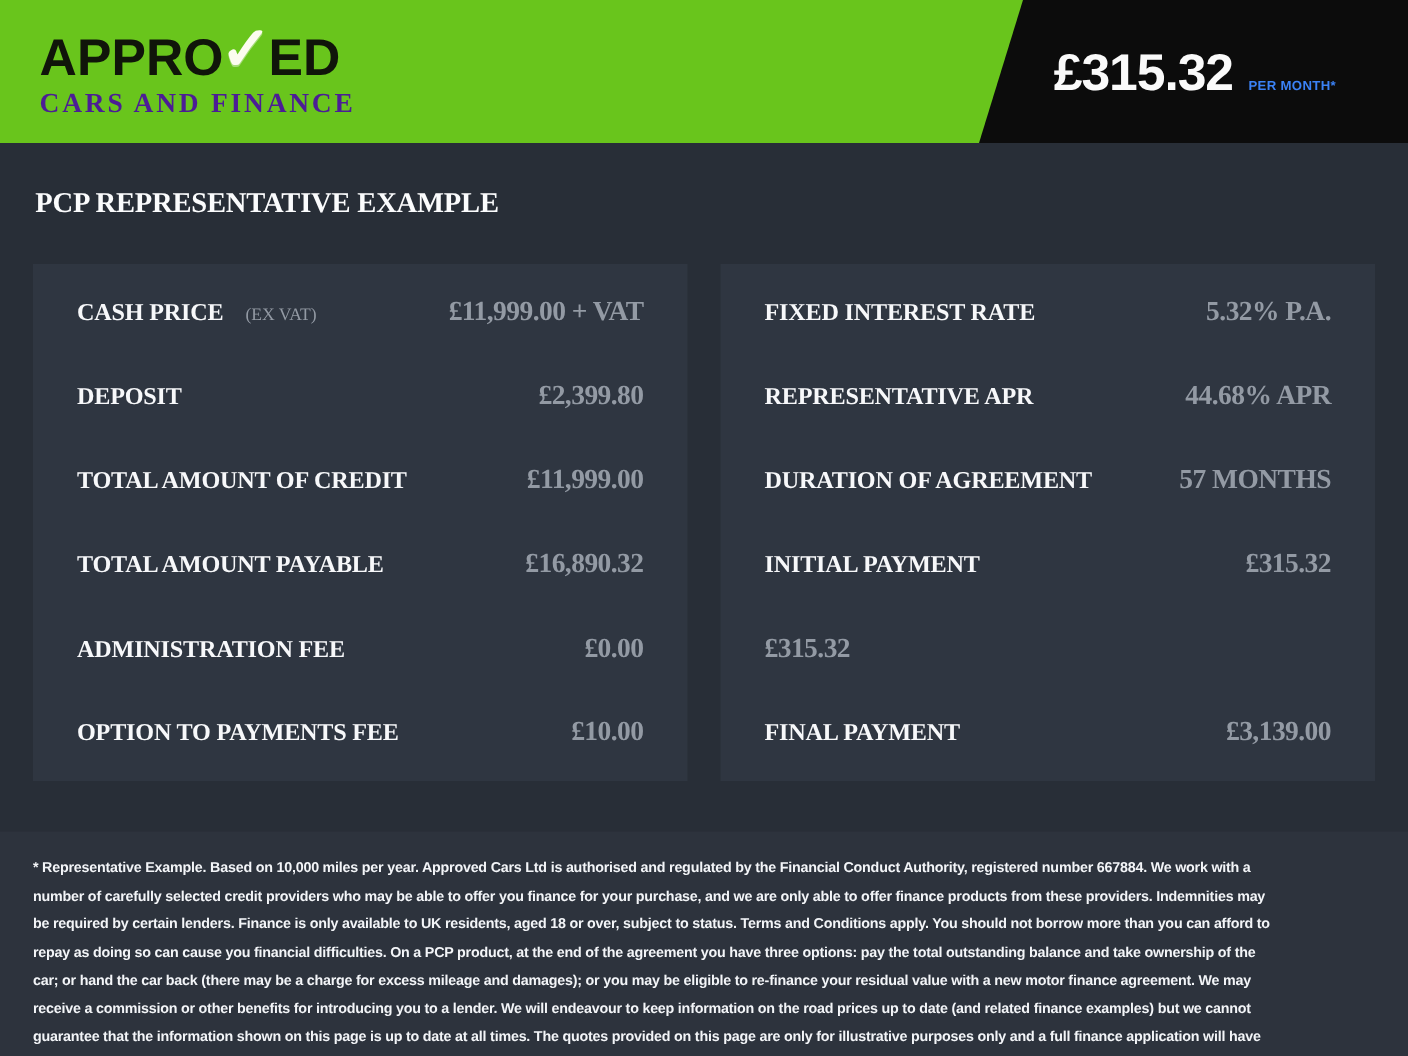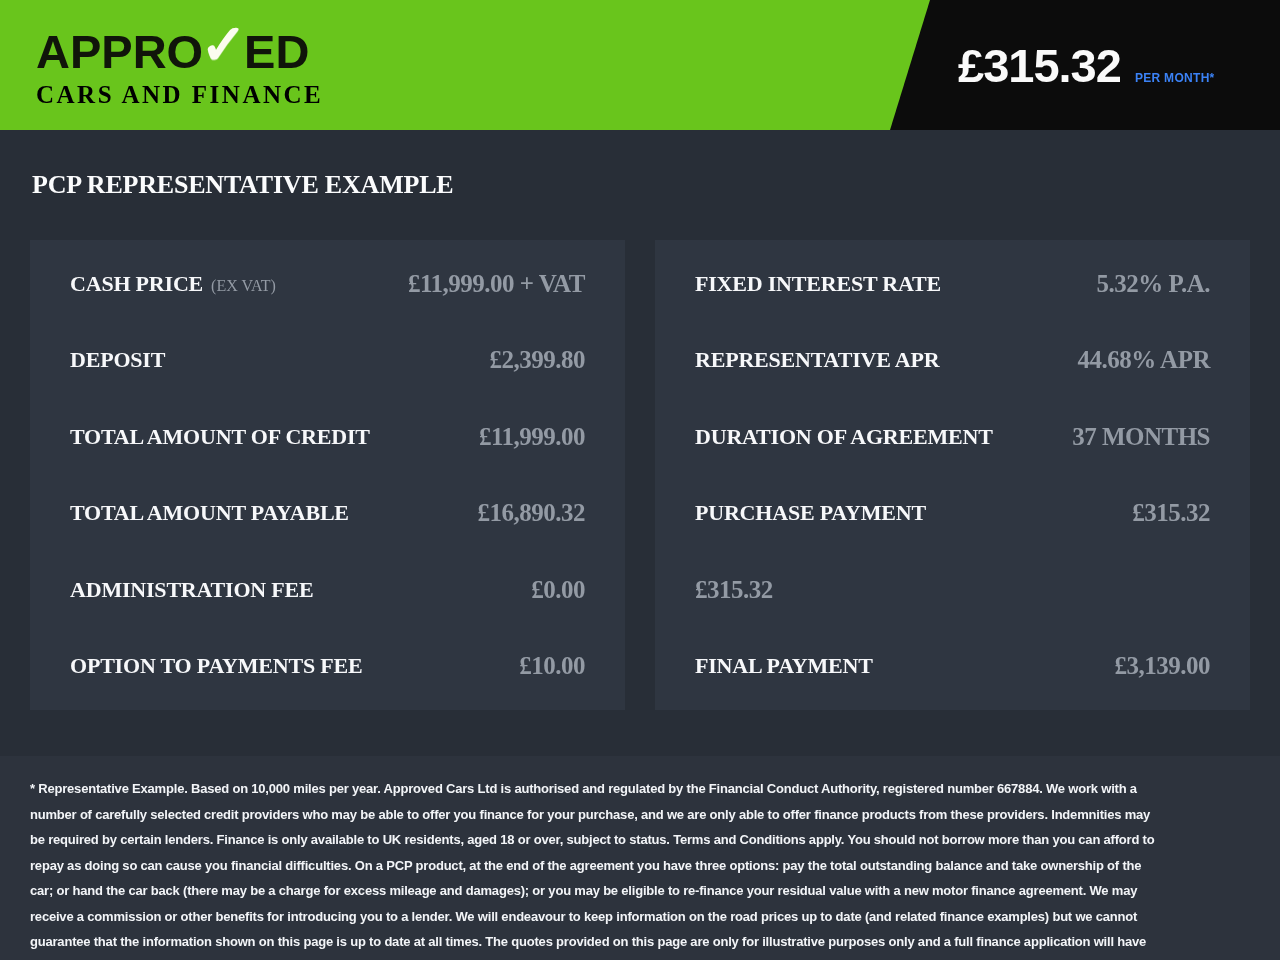--- a/index.html
+++ b/index.html
@@ -24,21 +24,21 @@
     font-size: 47px; font-weight: 800; color: #10150a;
     letter-spacing: 0; display: flex; align-items: center;
   }
   .logo-check {
     color: #fcfcef; font-size: 56px; font-weight: 700;
     position: relative; top: -6px; margin: 0 -3px;
     text-shadow: 0 1px 0 rgba(255,255,255,.4);
   }
   .logo-sub {
     font-family: "Liberation Serif", serif;
-    font-size: 25px; font-weight: 700; color: #000000;
+    font-size: 25px; font-weight: 700; color: #4c1d95;
     letter-spacing: 2.5px; margin-top: 3px;
   }
   .ribbon {
     position: absolute; top: 0; right: 0;
     width: 400px; height: 130px;
     background: var(--ribbon-black, #0c0c0c);
     clip-path: polygon(12.5% 0, 100% 0, 100% 100%, 2.5% 100%);
     display: flex; align-items: center; justify-content: flex-start;
     padding-left: 78px;
   }
@@ -65,21 +65,21 @@
     padding: 30px 40px;
     display: flex; flex-direction: column; justify-content: space-between;
   }
   .row { display: flex; justify-content: space-between; align-items: center; }
   .row-label {
     color: #f7f8fa; font-size: 22px; font-weight: 700; letter-spacing: -0.2px;
     white-space: nowrap;
   }
   .row-note {
     color: var(--value-gray, #939aa4); font-size: 16px; font-weight: 400;
-    margin-left: 8px; letter-spacing: 0;
+    margin-left: 20px; letter-spacing: 0;
   }
   .row-value {
     color: var(--value-gray, #939aa4); font-size: 25px; font-weight: 700;
     letter-spacing: -0.5px; white-space: nowrap; text-align: left;
   }
 
   
   .footer {
     flex: 1 1 auto;
     margin-top: 46px;
@@ -149,24 +149,24 @@
       <div class="row">
         <span class="row-label">FIXED INTEREST RATE</span>
         <span class="row-value">5.32% P.A.</span>
       </div>
       <div class="row">
         <span class="row-label">REPRESENTATIVE APR</span>
         <span class="row-value">44.68% APR</span>
       </div>
       <div class="row">
         <span class="row-label">DURATION OF AGREEMENT</span>
-        <span class="row-value">37 MONTHS</span>
+        <span class="row-value">57 MONTHS</span>
       </div>
       <div class="row">
-        <span class="row-label">PURCHASE PAYMENT</span>
+        <span class="row-label">INITIAL PAYMENT</span>
         <span class="row-value">£315.32</span>
       </div>
       <div class="row">
         <span class="row-value">£315.32</span>
       </div>
       <div class="row">
         <span class="row-label">FINAL PAYMENT</span>
         <span class="row-value">£3,139.00</span>
       </div>
     </div>

